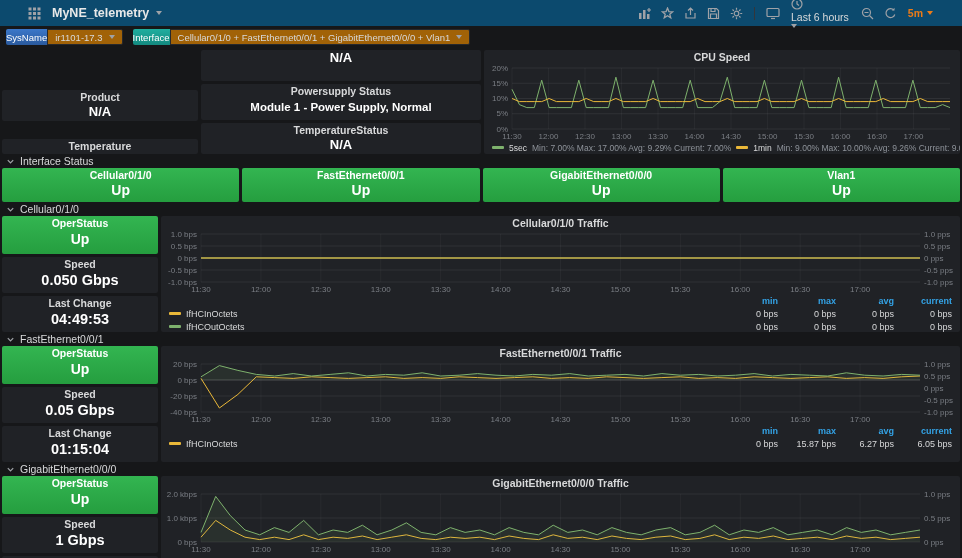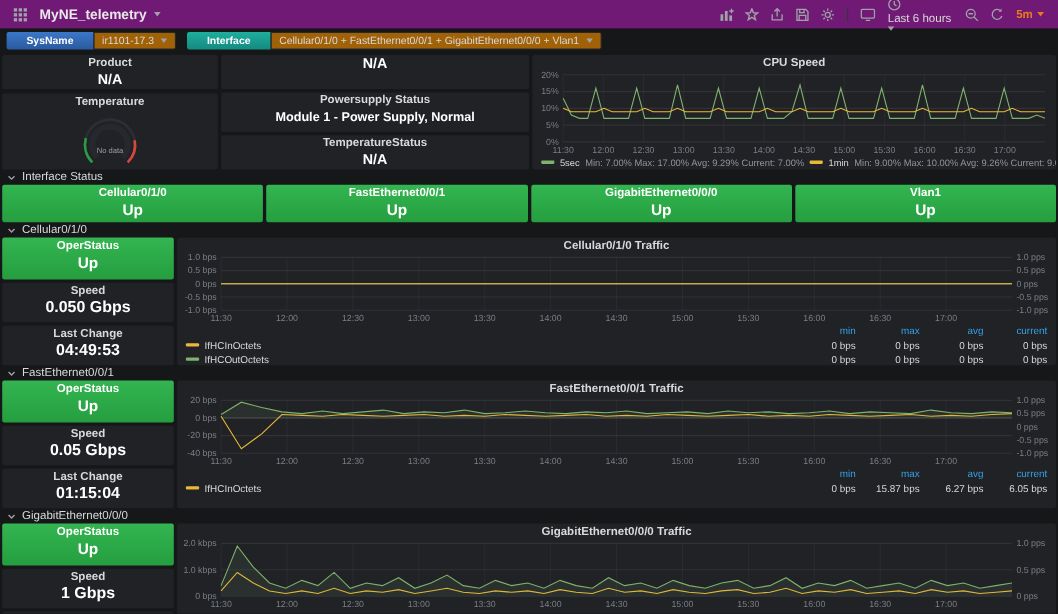--- a/index.html
+++ b/index.html
@@ -2,55 +2,55 @@
 <html><head>
 <meta charset="utf-8">
 <style>
   * { margin:0; padding:0; box-sizing:border-box; }
   html,body { background:#161719; }
   .app { width:962px; height:558px; background:#161719; overflow:hidden; position:relative;
          font-family:"Liberation Sans", sans-serif; color:#d8d9da; }
 
   
   .navbar { height:26px; display:flex; align-items:center; justify-content:space-between;
-            padding:0 8px; background:#701a75; }
+            padding:0 24px; background:#0c4a6e; }
   .nav-left { display:flex; align-items:center; gap:7px; }
   .dash-title { font-size:12.5px; font-weight:600; color:#e8e8e8; cursor:pointer; }
   .nav-right { display:flex; align-items:center; gap:2px; }
   .nicon { width:21px; height:20px; display:flex; align-items:center; justify-content:center; cursor:pointer; }
   .nicon svg { stroke:#9fa2a7; fill:none; stroke-width:1.2; }
   .nav-div { width:1px; height:13px; background:#33363b; margin:0 5px; }
   .time-picker { display:flex; align-items:flex-start; gap:1px; font-size:10.5px; color:#d8d9da;
                  padding:0 6px; cursor:pointer;flex-direction:column; }
   .refresh-interval { display:flex; align-items:center; gap:4px; font-size:10.5px; font-weight:600;
                       color:#eb7b18; padding:0 5px; cursor:pointer; }
   .caret { display:inline-block; width:0; height:0; border-left:3.5px solid transparent;
            border-right:3.5px solid transparent; border-top:4px solid #9fa2a7; }
   .caret.orange { border-top-color:#eb7b18; }
 
   
   .submenu { height:22px; display:flex; align-items:center; gap:10px; padding:0 6px; background:#161719; }
   .var { display:flex; align-items:stretch; height:16px; }
-  .var-label { font-size:9.5px; font-weight:700; color:#fff; padding:0 18px; display:flex; align-items:center;
+  .var-label { font-size:9.5px; font-weight:400; color:#fff; padding:0 0; display:flex; align-items:center;
                border-radius:2px 0 0 2px; }
   .var-label.sys { background:linear-gradient(180deg,#3b77c9,#2a5a9e); }
   .var-label.itf { background:linear-gradient(180deg,#1fae9f,#148a80); }
   .var-value { font-size:9.5px; color:#d8d9da; background:#a16207; border:1px solid #26282c;
                border-radius:0 2px 2px 0; padding:0 7px; display:flex; align-items:center; gap:6px; cursor:pointer; }
 
   
   .dash { padding:2px; }
   .panel { background:#202226; border-radius:2px; overflow:hidden; position:relative; }
   .p-title { height:14px; line-height:14px; font-size:10.5px; font-weight:600; color:#d8d9da;
              text-align:center; white-space:nowrap; cursor:pointer; }
   .p-title.hl { background:#2e3136; }
   .stat-val { color:#fff; font-weight:700; text-align:center; }
 
   .row1 { display:flex; gap:3px; height:104px; }
-  .col1 { width:196px; display:flex; flex-direction:column; gap:4px; }
+  .col1 { width:196px; display:flex; flex-direction:column; gap:18px;margin-top:40px; }
   .col2 { width:280px; display:flex; flex-direction:column; gap:3px; }
   .col3 { flex:1; display:flex; flex-direction:column; }
   .p-product, .p-ios { height:31px; }
   .p-power { height:36px; }
   .p-temp, .p-tempstatus { flex:1; }
   .val-md { font-size:13px; line-height:16px; }
   .val-sm { font-size:11.5px; line-height:18px; }
   .gauge-wrap { display:flex; justify-content:center; }
 
   .row-head { height:14px; display:flex; align-items:center; gap:5px; padding:0 4px;
@@ -76,21 +76,21 @@
 
   
   .cpu-legend { height:13px; display:flex; align-items:center; gap:5px; padding-left:8px;
                 font-size:8.5px; color:#8e939a; white-space:nowrap; overflow:hidden; }
   .marker { display:inline-block; width:12px; height:3px; border-radius:1px; flex:none; }
   .lg-alias { color:#d8d9da; cursor:pointer; }
   .legend { height:38px; overflow:hidden; padding:0 8px; }
   .legend-row { display:flex; height:13px; align-items:center; font-size:9px; }
   .lg-name { flex:1; display:flex; gap:5px; align-items:center; color:#d8d9da; cursor:pointer; }
   .lg-col, .lg-val { width:58px; text-align:right; }
-  .lg-col { color:#33a2e5; font-weight:400; cursor:pointer; }
+  .lg-col { color:#33a2e5; font-weight:700; cursor:pointer; }
   .lg-val { color:#d8d9da; }
 </style>
 </head>
 <body>
 
 <div class="app">
 
   <header class="navbar">
     <div class="nav-left">
       <span class="nicon">

